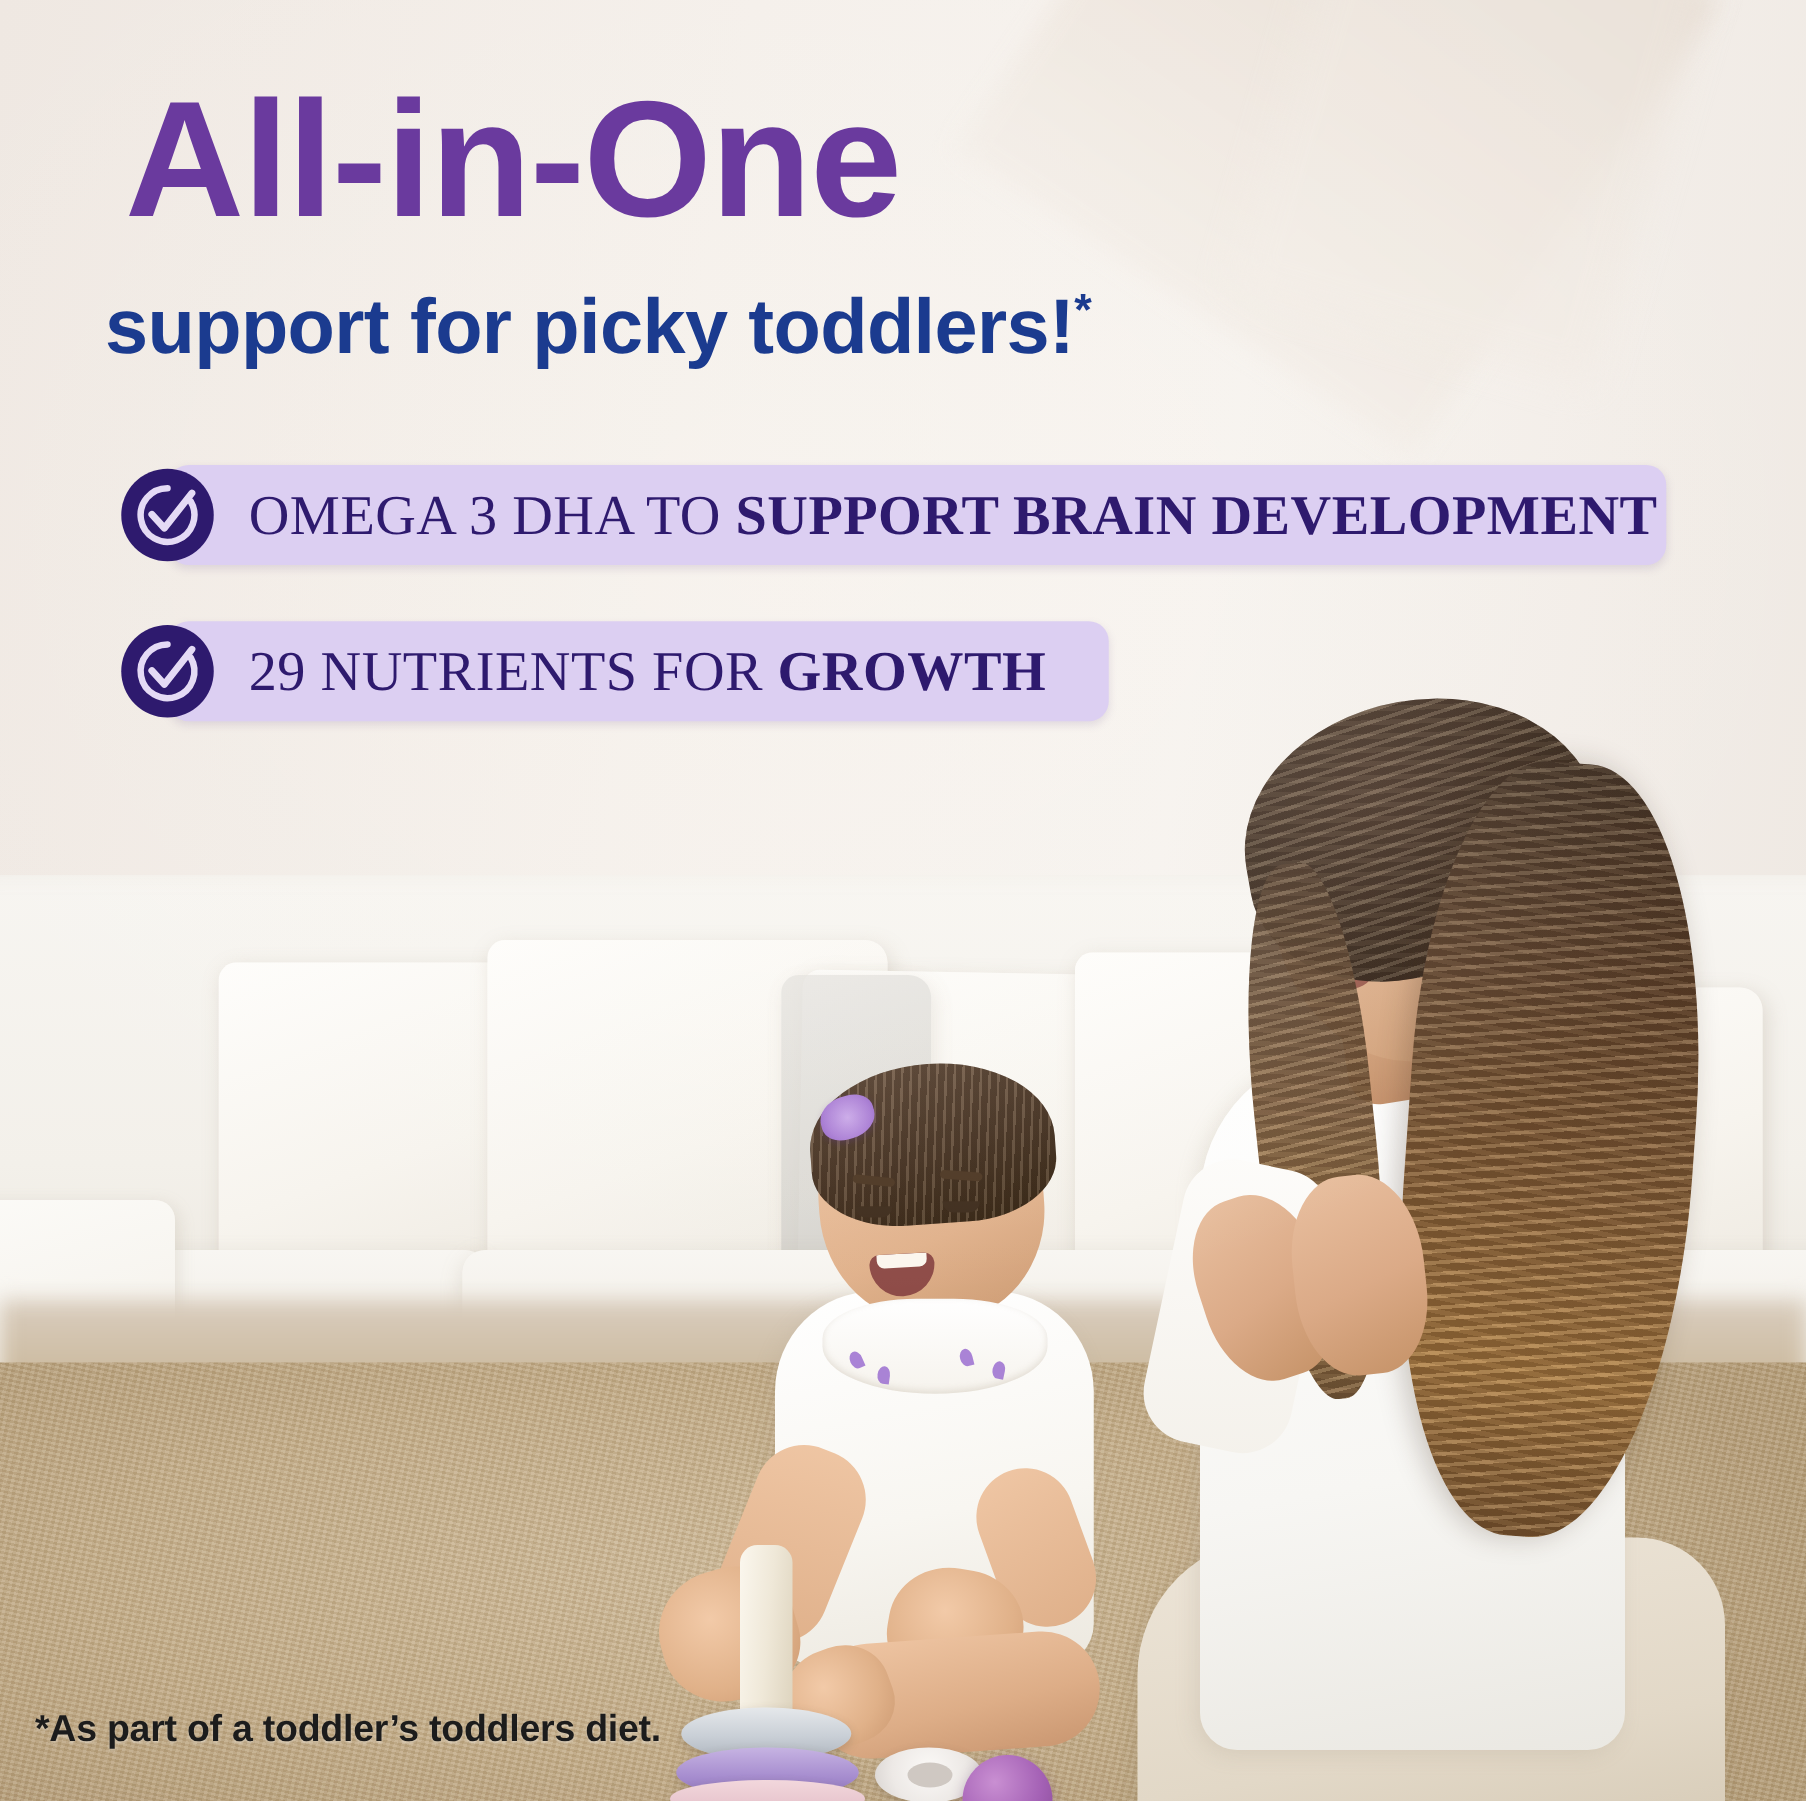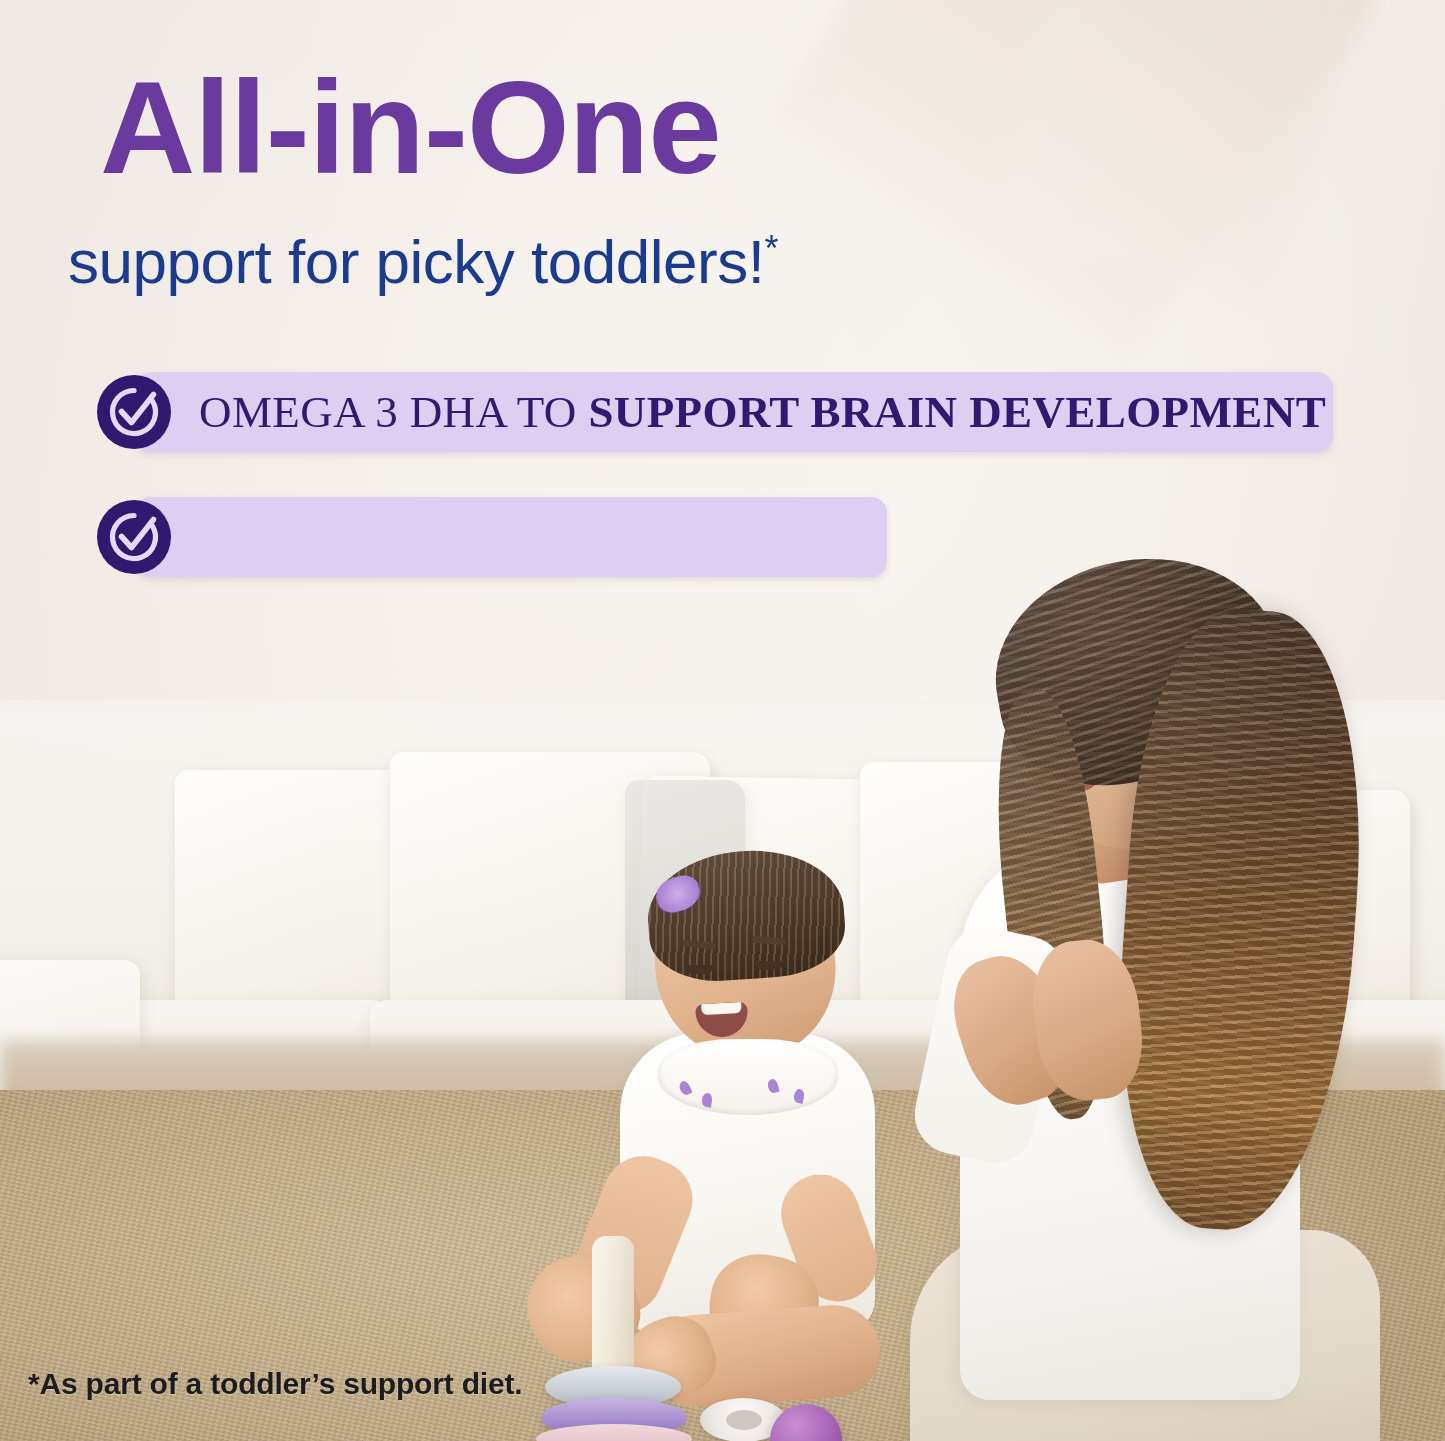--- a/index.html
+++ b/index.html
@@ -267,23 +267,23 @@
     position: absolute;
     left: 100px; top: 62px;
     font-size: 132px;
     line-height: 1.0;
     font-weight: 700;
     letter-spacing: -1px;
     color: #6A3A9E;
   }
   .subhead {
     position: absolute;
-    left: 68px; top: 226px;
+    left: 84px; top: 226px;
     font-size: 62px;
-    font-weight: 400;
+    font-weight: 700;
     letter-spacing: -0.5px;
     color: #1B3B8F;
     white-space: nowrap;
   }
   .subhead .star {
     font-size: 36px;
     vertical-align: super;
     line-height: 0;
   }
 
@@ -448,19 +448,20 @@
 
     <div class="bullet">
       <div class="bullet-pill" style="width: 752px;"></div>
       <div class="bullet-icon">
         <svg viewBox="0 0 78 78" xmlns="http://www.w3.org/2000/svg">
           <circle cx="39" cy="39" r="37" fill="#2E1A6E"></circle>
           <path d="M39 17.5 A21.5 21.5 0 1 0 57.6 28.2" fill="none" stroke="#E4DAF5" stroke-width="5.2" stroke-linecap="round"></path>
           <path d="M26.5 38.5 L36.5 49.5 L58.5 21.5" fill="none" stroke="#E4DAF5" stroke-width="5.6" stroke-linecap="round" stroke-linejoin="round"></path>
         </svg>
       </div>
+      <div class="bullet-text"><span>29 NUTRIENTS FOR </span><b>GROWTH</b></div>
     </div>
 
   </div>
 
-  <div class="footnote">*As part of a toddler’s support diet.</div>
+  <div class="footnote">*As part of a toddler’s toddlers diet.</div>
 
 </div>
 
 </body></html>

